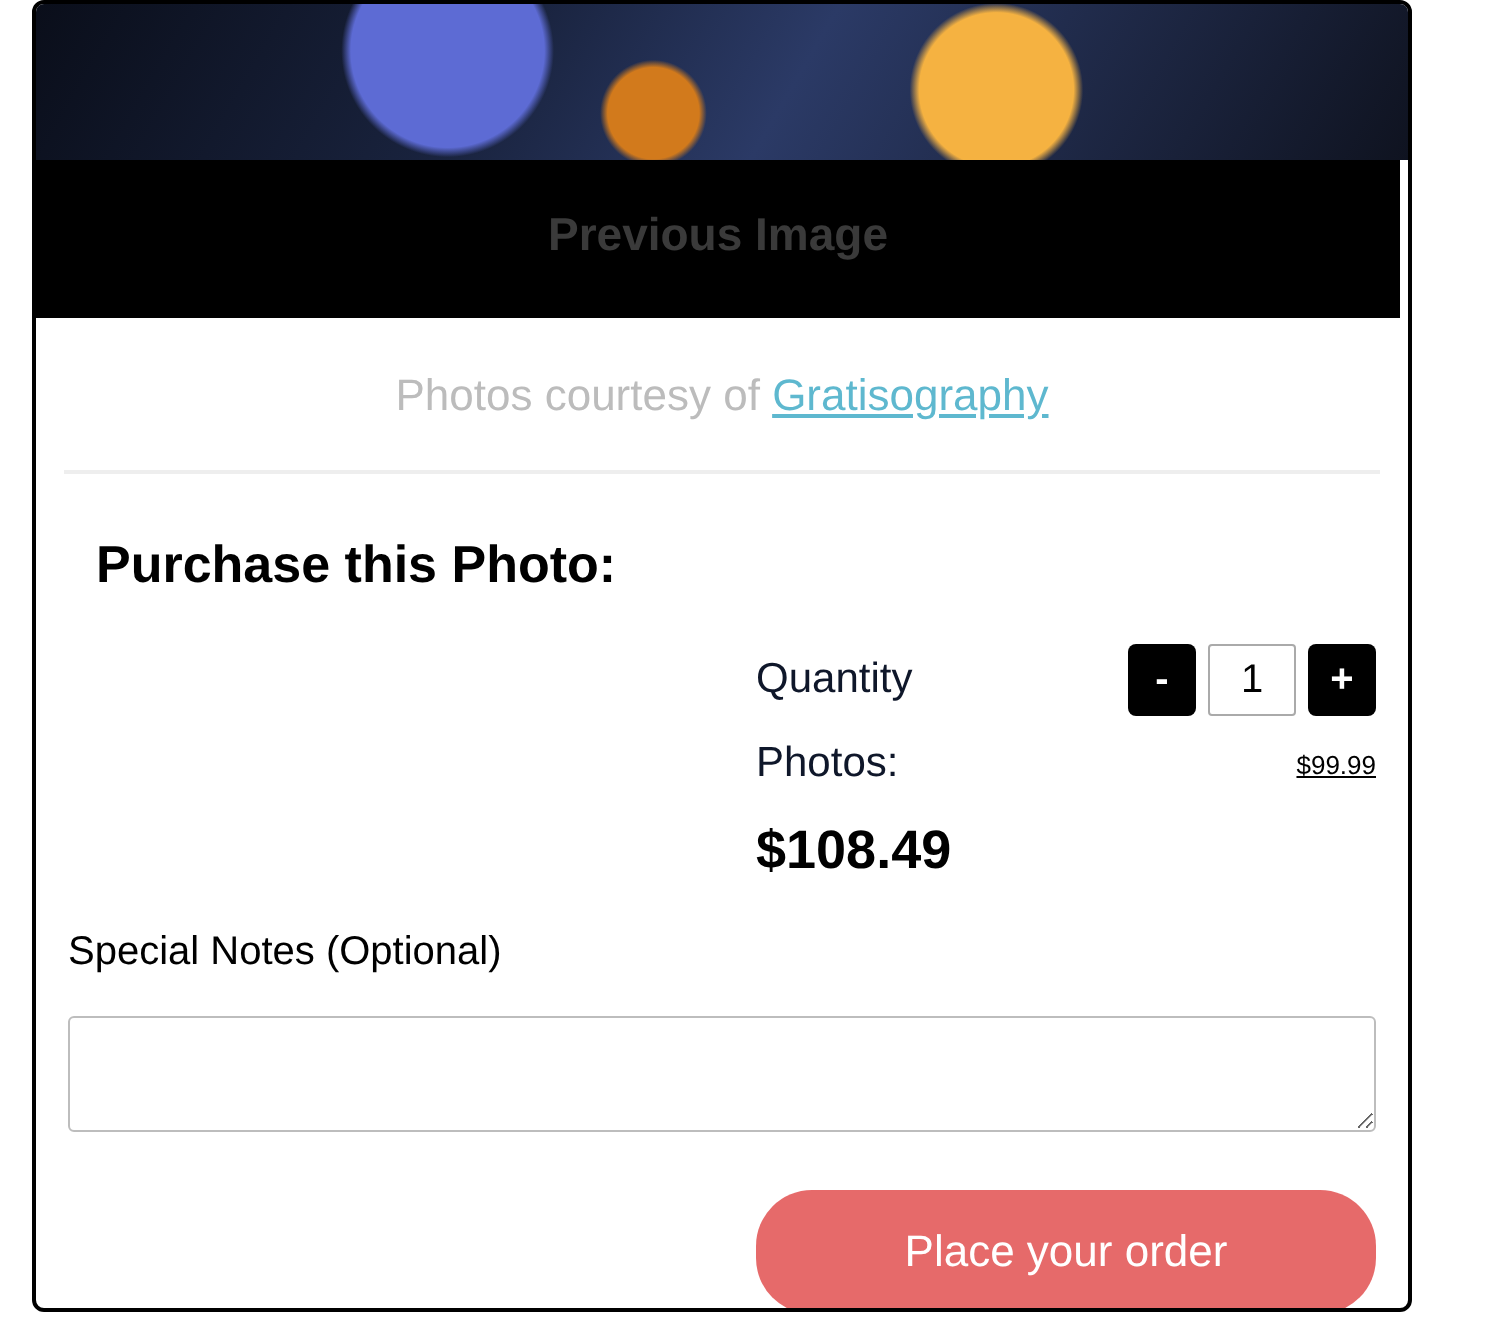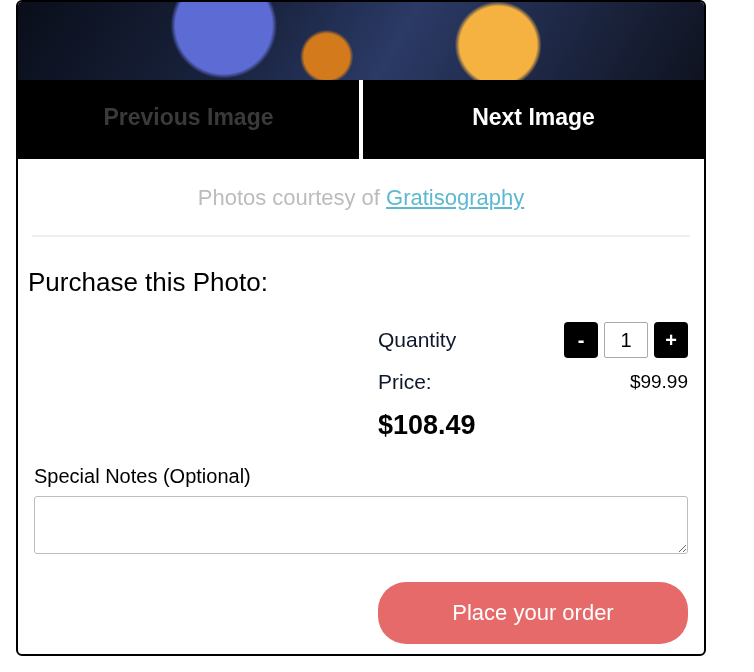--- a/index.html
+++ b/index.html
@@ -49,47 +49,47 @@
     text-align:center;
     font-size:22px;
     color:#bcbcbc;
     padding:26px 11px 14px;
   }
   .credit a { color:#5eb8cf; text-decoration:underline; }
 
   .hr { height:2px; background:#eee; margin: 10px 14px 0; }
 
   .purchase-head {
-    font-weight:400;
+    font-weight:700;
     font-size:26px;
-    padding: 30px 10px 10px;
+    padding: 30px 30px 10px;
   }
 
   .summary {
     margin: 8px 16px 0 360px;
     font-size:21px;
   }
   .row { display:flex; justify-content:space-between; align-items:center; padding:6px 0; }
   .row .label { color:#0f172a; }
   .row.qty .stepper { display:flex; align-items:stretch; gap:6px; }
   .sq {
     width:34px; height:36px; background:#000; color:#fff;
     border-radius:4px; display:flex; align-items:center; justify-content:center;
     font-size:20px; font-weight:700; cursor:pointer; user-select:none;
   }
   .qty-field {
     width:44px; height:36px; border:1px solid #aaa; border-radius:2px;
     font-size:20px; text-align:center; padding:0;
   }
-  .row.value .val, .row.qty .val { font-size:19px; }
+  .row.value .val, .row.qty .val { font-size:13px;text-decoration:underline; }
   .total-row { font-weight:700; font-size:27px; padding-top:10px; }
   .total-row .val { font-size:27px; }
 
   .notes-wrap { margin: 18px 16px 0; }
-  .notes-label { font-size:20px; margin-bottom:8px; }
+  .notes-label { font-size:20px; margin-bottom:20px; }
   textarea.notes {
     width:100%; height:58px;
     border:1px solid #bdbdbd; border-radius:3px;
     resize:vertical; padding:8px; font-size:16px;
   }
 
   .order-btn-wrap { margin:24px 16px 0 360px; }
   .order-btn {
     width:100%;
     background:#e66a6a;
@@ -106,21 +106,20 @@
 <body>
 
 <div class="outer">
   <div class="card">
 
     <div class="photo"></div>
 
     <div class="nav-row">
       <div class="nav-btn disabled">Previous Image</div>
       <div class="nav-gap"></div>
-      <div class="nav-btn">Next Image</div>
     </div>
 
     <div class="credit">
       <span>Photos courtesy of </span><a href="#">Gratisography</a>
     </div>
 
     <div class="hr"></div>
 
     <div class="purchase-head">Purchase this Photo:</div>
 
@@ -129,21 +128,21 @@
       <div class="row qty">
         <span class="label">Quantity</span>
         <span class="stepper">
           <span class="sq">-</span>
           <input class="qty-field" type="text" value="1" style="">
           <span class="sq">+</span>
         </span>
       </div>
 
       <div class="row value">
-        <span class="label">Price:</span>
+        <span class="label">Photos:</span>
         <span class="val">$99.99</span>
       </div>
 
 
       <div class="row total-row">
         <span class="val">$108.49</span>
       </div>
 
     </div>
 

